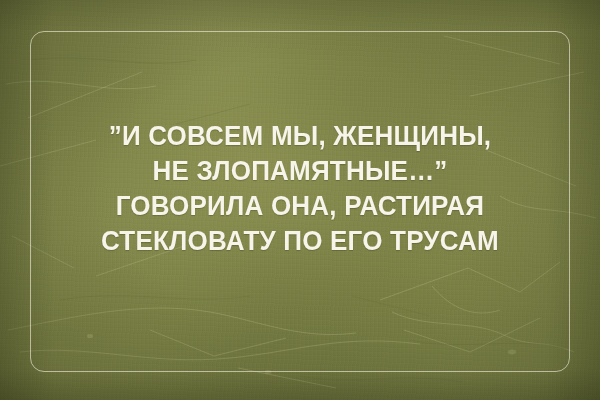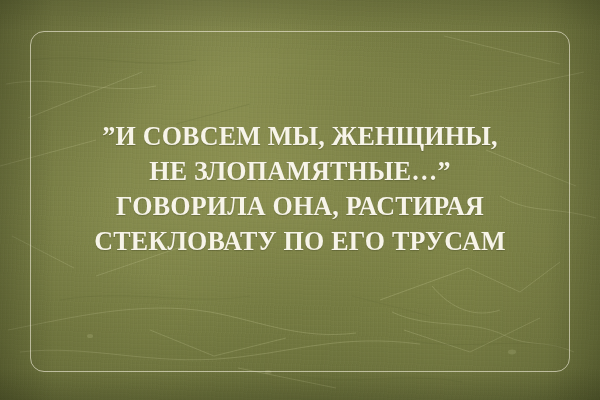--- a/index.html
+++ b/index.html
@@ -8,21 +8,21 @@
     padding: 0;
     background: #000;
   }
 
   #card {
     position: relative;
     width: 600px;
     height: 400px;
     overflow: hidden;
     background-color: #7d8348;
-    font-family: Liberation Serif, serif;
+    font-family: Liberation Sans, sans-serif;
     -webkit-font-smoothing: antialiased;
   }
 
   
   .bg-base {
     position: absolute;
     inset: 0;
     background:
       radial-gradient(ellipse 70% 60% at 46% 42%, rgba(146,150,86,0.75) 0%, rgba(146,150,86,0.0) 62%),
       radial-gradient(ellipse 55% 45% at 78% 72%, rgba(122,128,66,0.55) 0%, rgba(122,128,66,0.0) 70%),

